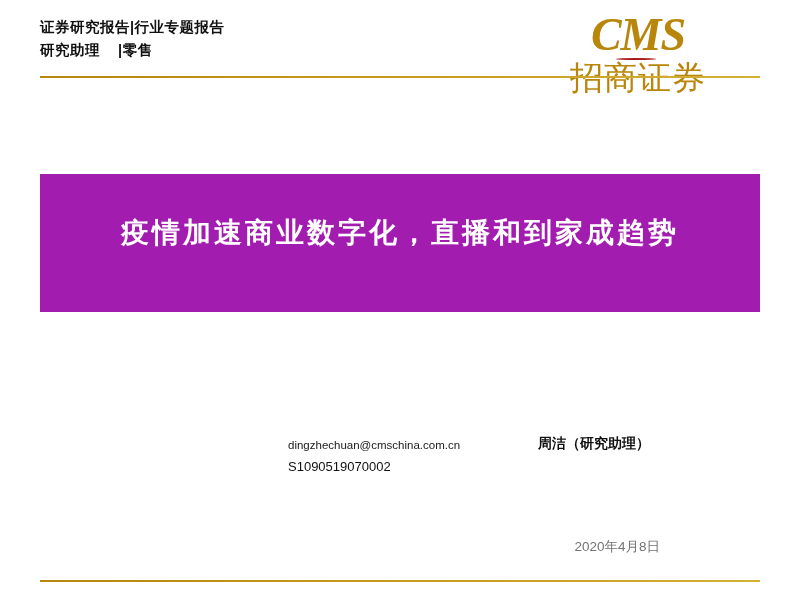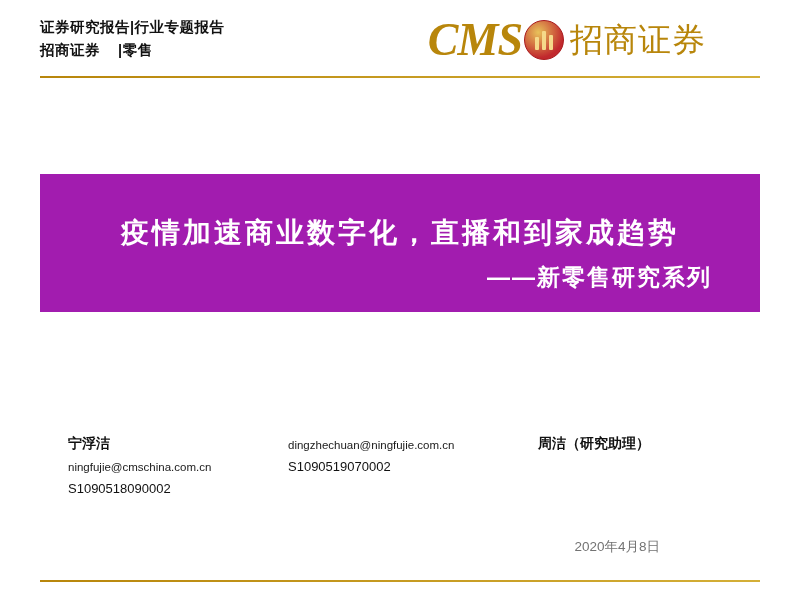--- a/index.html
+++ b/index.html
@@ -57,20 +57,21 @@
   }
 
   
   .logo {
     position: absolute;
     right: 36px;
     top: 12px;
     height: 56px;
     display: flex;
     align-items: center;
+    flex-direction: column;
   }
   .logo-cms {
     font-family: "Liberation Serif", serif;
     font-size: 46px;
     font-weight: bold;
     font-style: italic;
     color: #b8860b;
     letter-spacing: -1px;
     line-height: 46px;
   }
@@ -204,51 +205,45 @@
   }
 </style>
 </head>
 <body>
 
 <div class="page">
 
   <div class="header">
     <div class="header-left">
       <div class="header-line">证券研究报告|行业专题报告</div>
-      <div class="header-line">招商证券    |零售</div>
+      <div class="header-line">研究助理    |零售</div>
     </div>
 
     <div class="logo">
       <span class="logo-cms">CMS</span>
       <span class="logo-mark">
         <span class="bars">
             <i></i>
             <i></i>
             <i></i>
           </span>
       </span>
       <span class="logo-cn">招商证券</span>
     </div>
 
     <div class="header-rule"></div>
   </div>
 
   <div class="title-band">
     <div class="title-main">疫情加速商业数字化，直播和到家成趋势</div>
-    <div class="title-sub">——新零售研究系列</div>
   </div>
 
   <div class="authors">
-    <div class="author author-1">
-      <div class="author-name">宁浮洁</div>
-      <div class="author-email">ningfujie@cmschina.com.cn</div>
-      <div class="author-code">S1090518090002</div>
-    </div>
     <div class="author author-2">
-      <div class="author-email">dingzhechuan@ningfujie.com.cn</div>
+      <div class="author-email">dingzhechuan@cmschina.com.cn</div>
       <div class="author-code">S1090519070002</div>
     </div>
     <div class="author author-3">
       <div class="author-name">周洁（研究助理）</div>
       <div class="author-code"></div>
     </div>
   </div>
 
   <div class="date">2020年4月8日</div>
 

